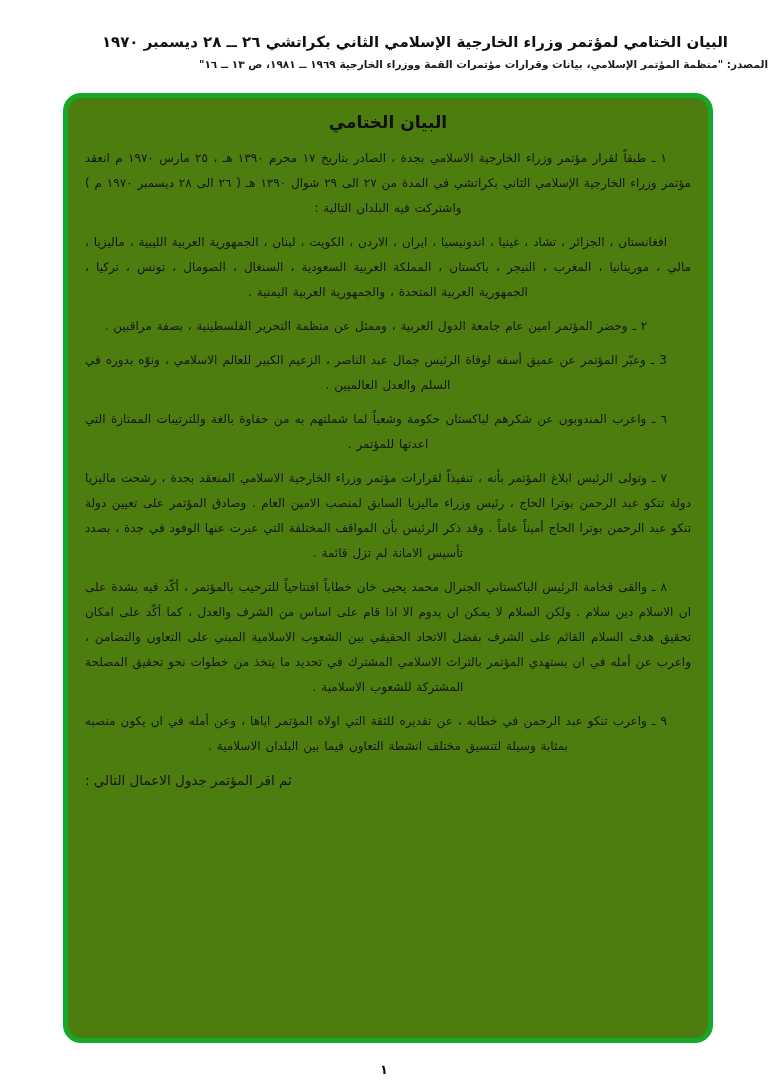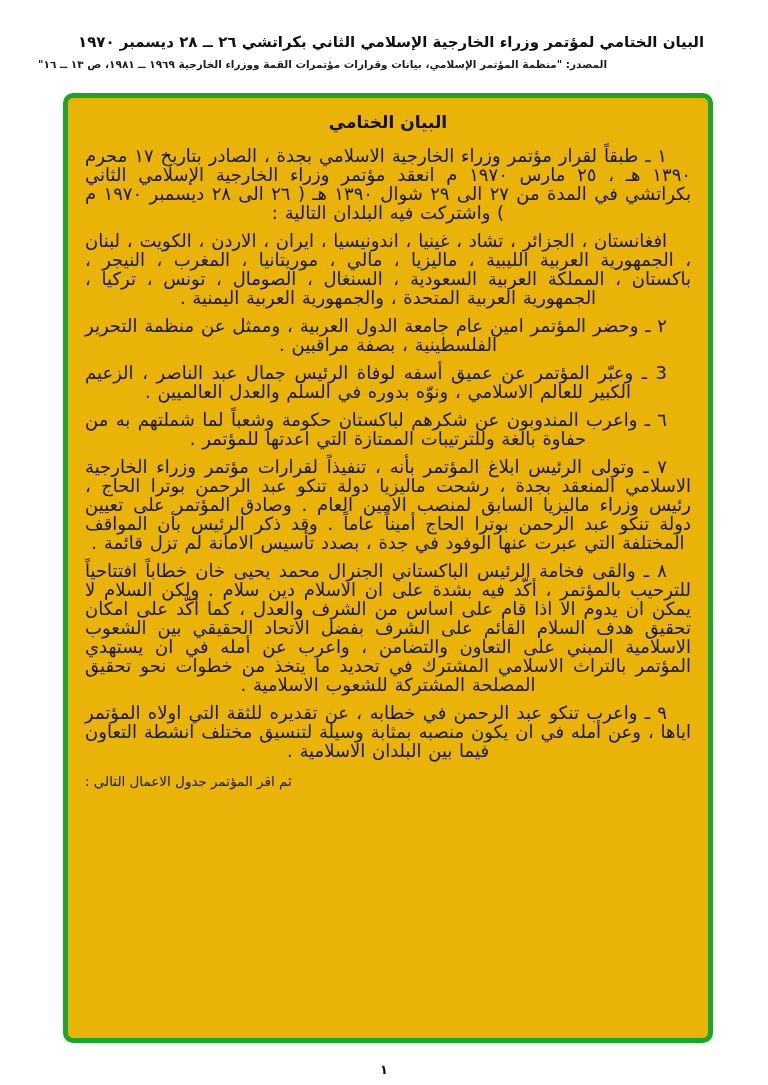--- a/index.html
+++ b/index.html
@@ -7,45 +7,45 @@
   body {
     position:relative;
     background:#ffffff;
     color:#161616;
     font-family:"DejaVu Sans", sans-serif;
     direction:rtl;
     overflow:hidden;
   }
 
   
-  .page-header { position:absolute; top:32px; right:0; left:0; text-align:left;padding-left:38px; }
+  .page-header { position:absolute; top:32px; right:0; left:0; text-align:right;padding-left:38px; }
   .header-title {
     font-size:15px; font-weight:bold; color:#101010;
     padding:0 40px; line-height:20px;
   }
   .header-source {
     font-size:10.5px; font-weight:bold; color:#1c1c1c;
     margin-top:5px; line-height:14px;
   }
 
   
   .frame {
     position:absolute; top:93px; left:63px;
     width:650px; min-height:950px;
     border:5px solid #17a82a;
-    border-radius:10px;
+    border-radius:18px;
     padding:8px 17px 10px 17px;
-    background:#eab308;
+    background:#4d7c0f;
   }
   .doc-title {
     text-align:center; font-size:17px; font-weight:bold; color:#101010;
     margin:4px 0 12px 0; line-height:24px;
   }
   .para {
-    font-size:18px; line-height:19px;
+    font-size:12px; line-height:25px;
     text-align:justify; text-align-last:center;
     text-indent:24px;
     margin-bottom:9px;
     word-spacing:1px;
   }
   .agenda-intro {
     font-size:13.5px; line-height:25px;
     text-align:left; padding-right:46px;
     margin-bottom:9px;
   }

